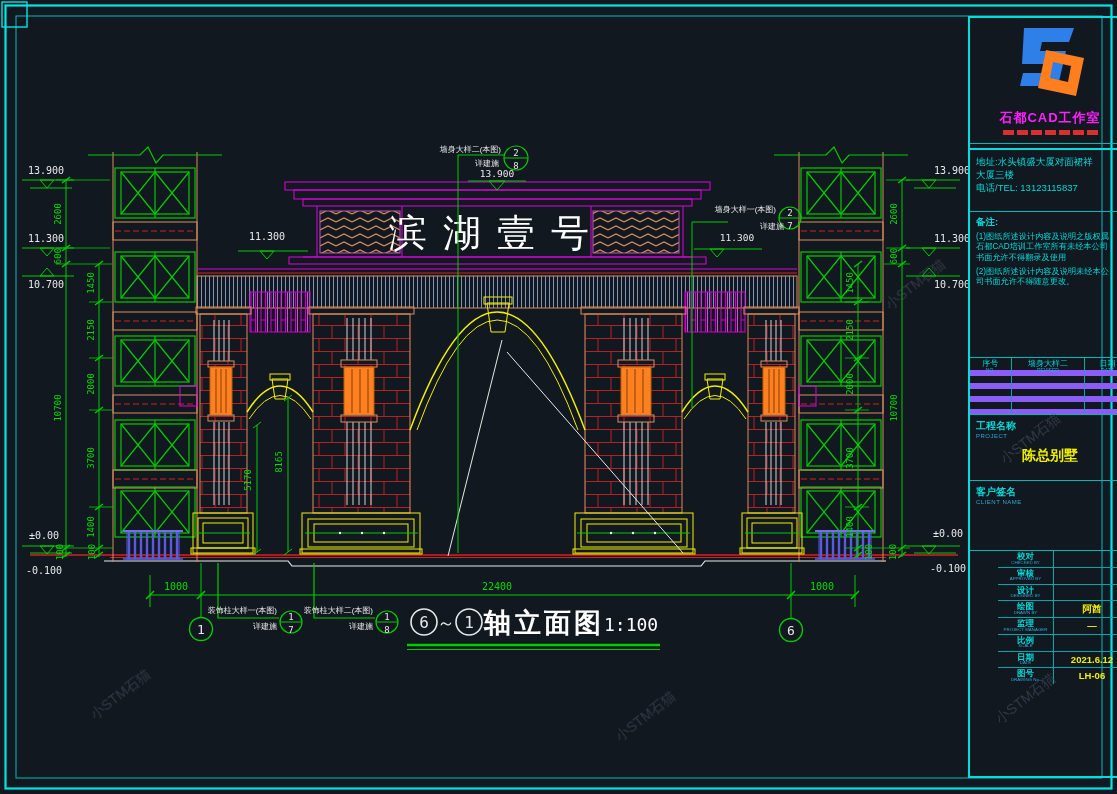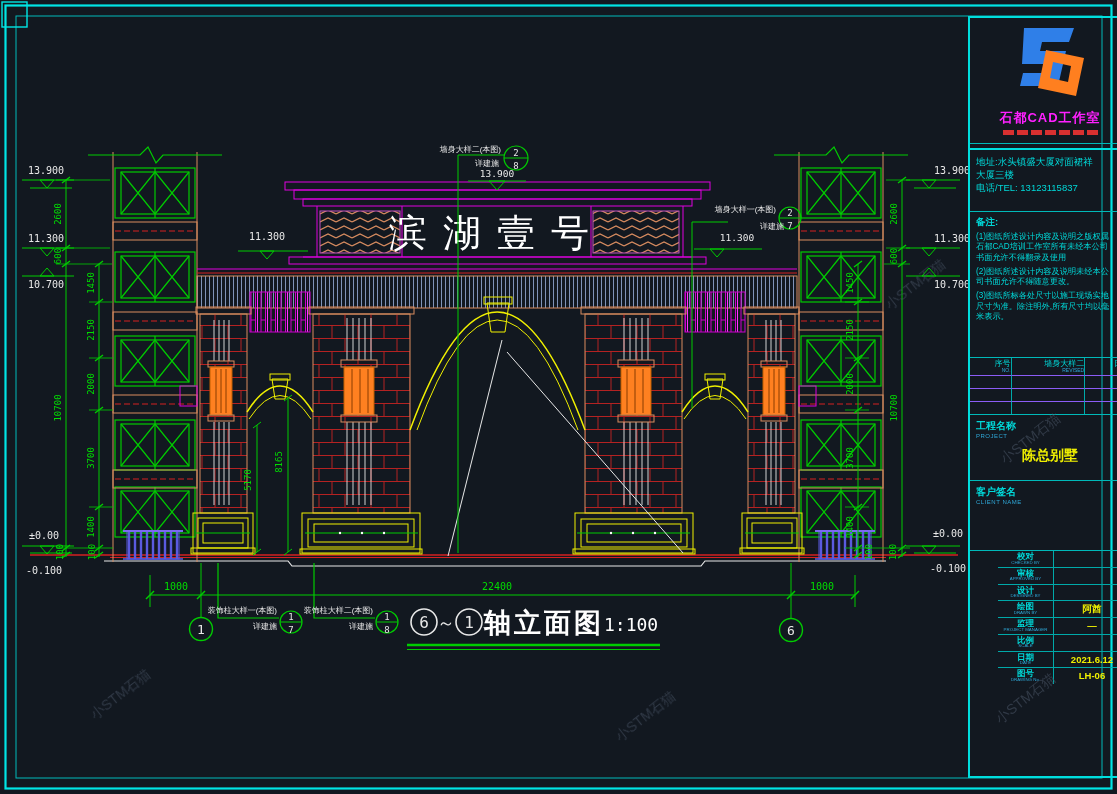--- a/index.html
+++ b/index.html
@@ -14,21 +14,21 @@
   .hr2{height:4px;border-bottom:2px solid #00dede;}
   .tb-logo{height:126px;text-align:center;}
   .tb-studio{color:#ff20ff;font-weight:bold;font-size:13px;letter-spacing:1px;margin-top:1px;}
   .redrow{display:flex;justify-content:center;gap:3px;margin-top:3px;}
   .redrow i{display:block;width:11px;height:5px;background:#d83030;}
   .tb-address{height:62px;padding:6px 6px 0 6px;font-size:9.5px;line-height:1.35;}
   .tb-notes{height:146px;padding:4px 16px 0 6px;font-size:8.2px;line-height:1.3;}
   .tb-notes b{font-size:9.5px;}
   .tb-notes p{margin:3px 0;}
   .tb-rev{height:57px;display:grid;grid-template-columns:26% 46% 28%;grid-template-rows:18px 13px 13px 13px;}
-  .tb-rev>div{border-right:1px solid #00a9a9;border-bottom:1px solid #8b5cf6;text-align:right;line-height:1;}
+  .tb-rev>div{border-right:1px solid #00a9a9;border-bottom:6px solid #8b5cf6;text-align:center;line-height:1;}
   .tb-rev>div:nth-child(3n){border-right:none;}
   .rv-h{font-size:8px;padding-top:2px;}
   .rv-h small{display:block;font-size:5px;color:#2fa8d8;}
   .lblzh{font-size:10px;font-weight:bold;}
   .lblen{font-size:6px;color:#2fa8d8;letter-spacing:.5px;}
   .tb-project{height:66px;padding:4px 6px;}
   .tb-dtitle{height:84px;padding:4px 6px;}
   .tb-client{height:70px;padding:4px 6px;}
   .val-y{color:#f0f000;font-weight:bold;text-align:center;}
   .tb-sign{height:133px;display:flex;flex-direction:column;margin-left:28px;}
@@ -417,21 +417,20 @@
   <div class="hr2"></div>
   <div class="sec tb-address">
     <div>地址:水头镇盛大厦对面裙祥</div>
     <div>大厦三楼</div>
     <div>电话/TEL: 13123115837</div>
   </div>
   <div class="sec tb-notes">
     <b>备注:</b>
     <p>(1)图纸所述设计内容及说明之版权属石都CAD培训工作室所有未经本公司书面允许不得翻录及使用</p>
     <p>(2)图纸所述设计内容及说明未经本公司书面允许不得随意更改。</p>
-    <p>(3)图纸所标各处尺寸以施工现场实地尺寸为准。除注明外,所有尺寸均以毫米表示。</p>
   </div>
   <div class="sec tb-rev">
     <div class="rv-h"><span>序号</span><small>NO.</small></div>
     <div class="rv-h"><span>墙身大样二</span><small>REVISED</small></div>
     <div class="rv-h"><span>日期</span><small>DATE</small></div>
     <div></div>
         <div></div>
         <div></div>
     <div></div>
         <div></div>

